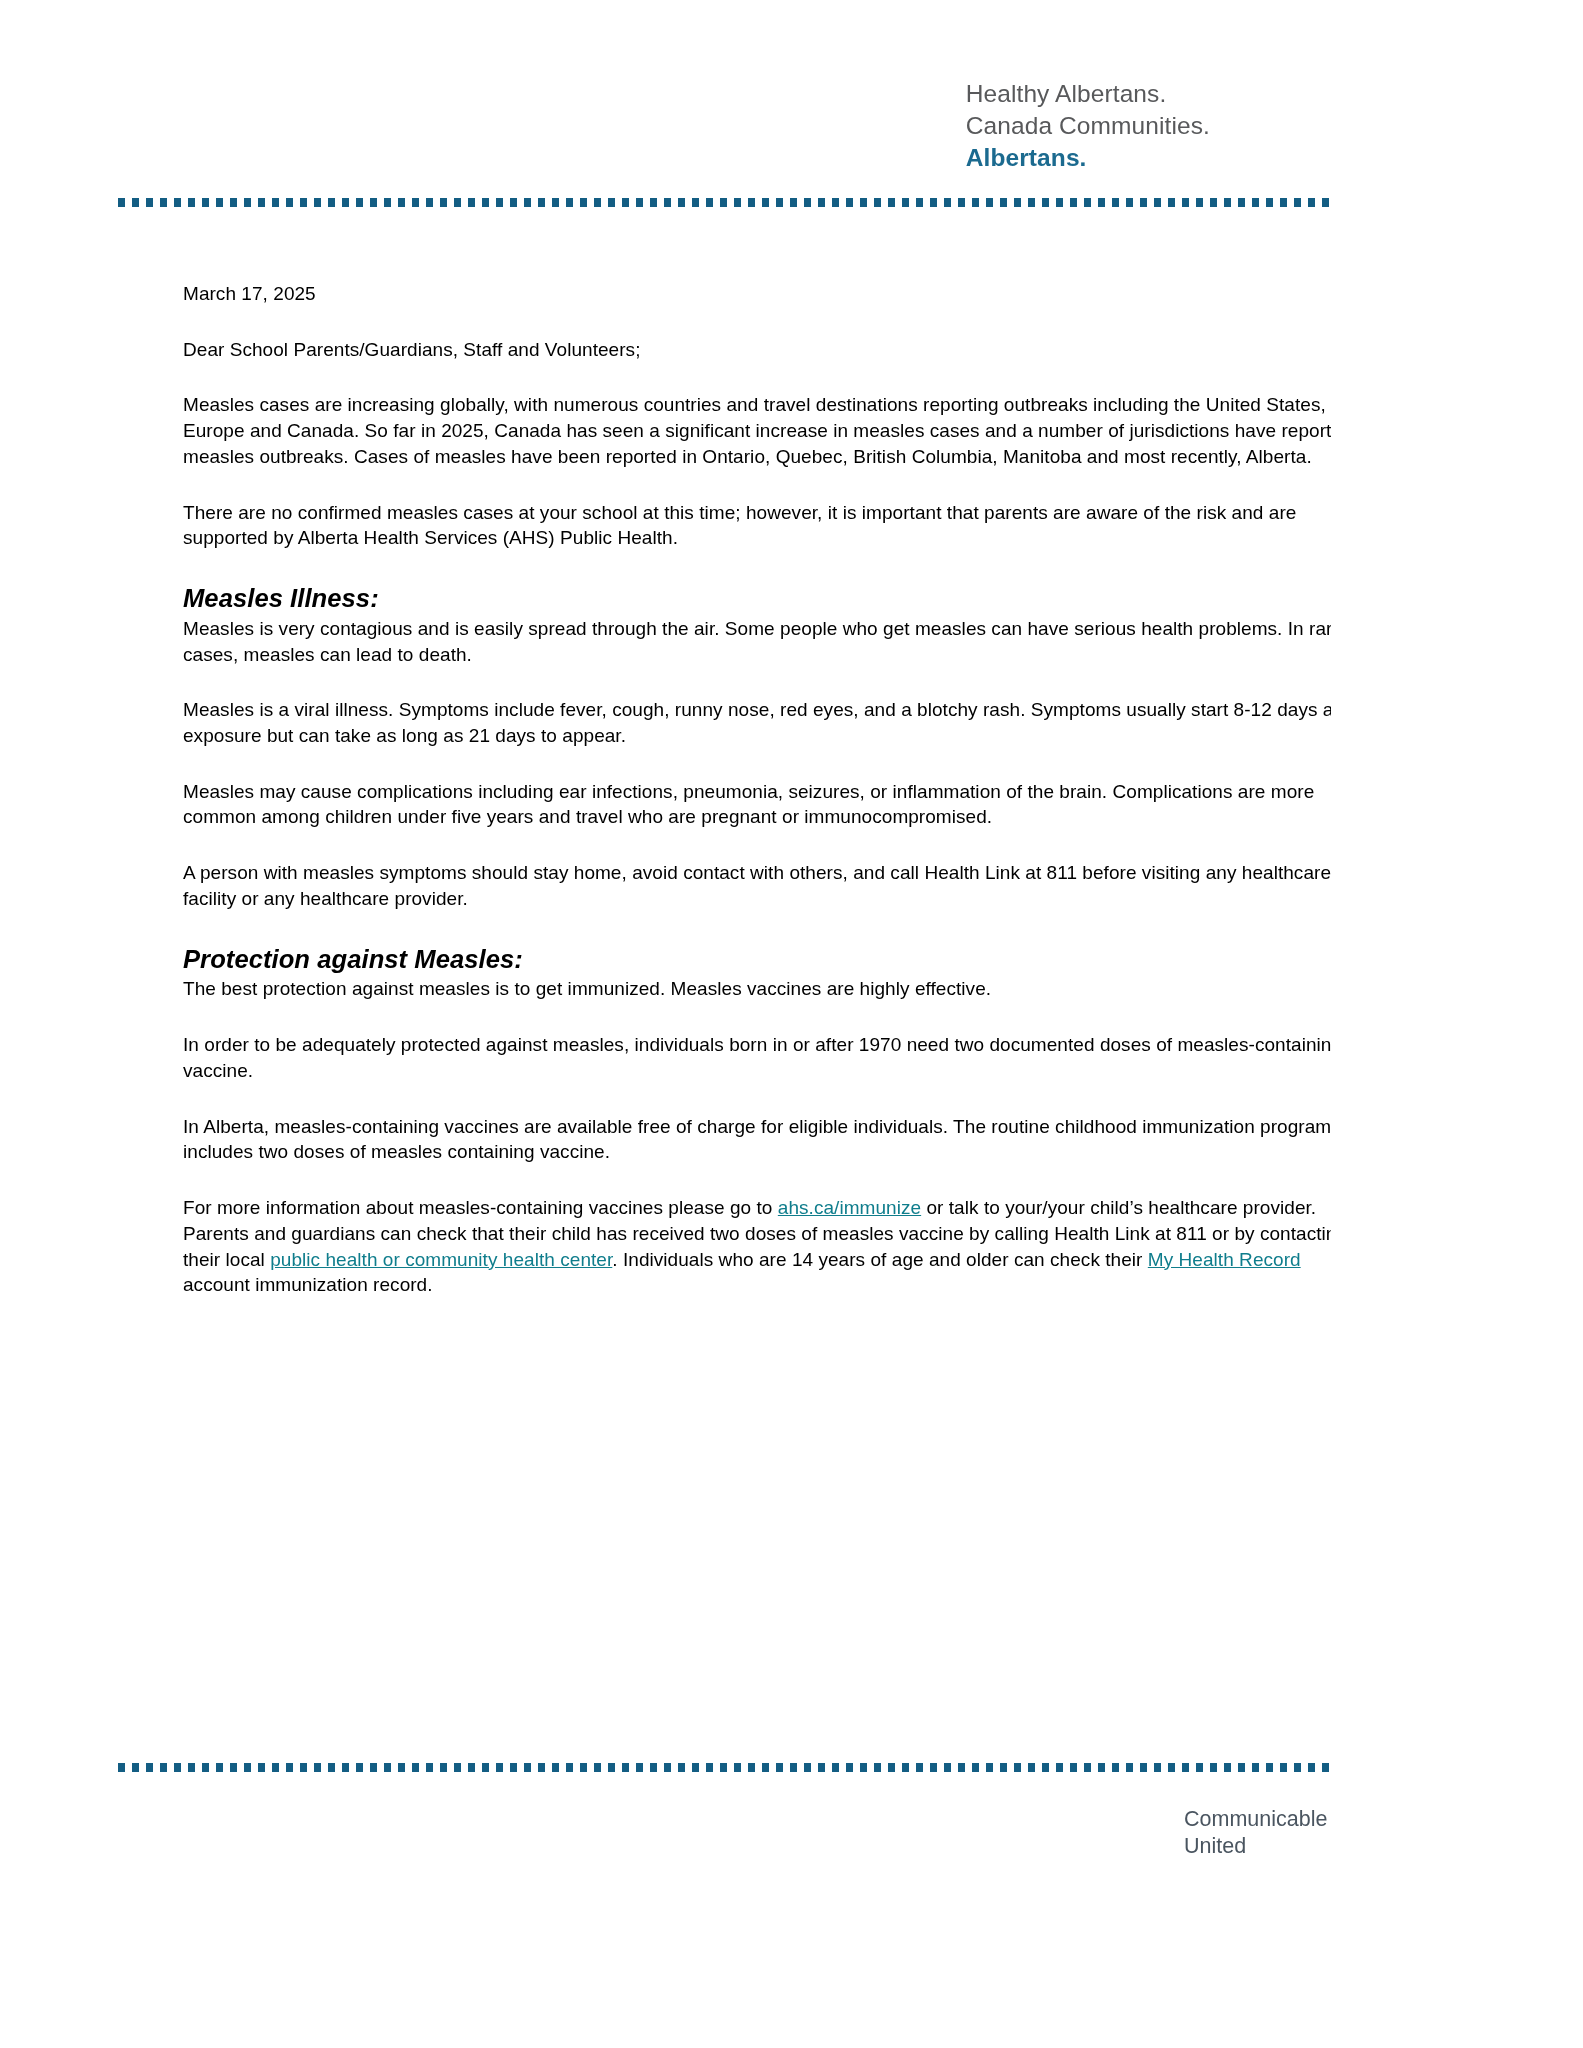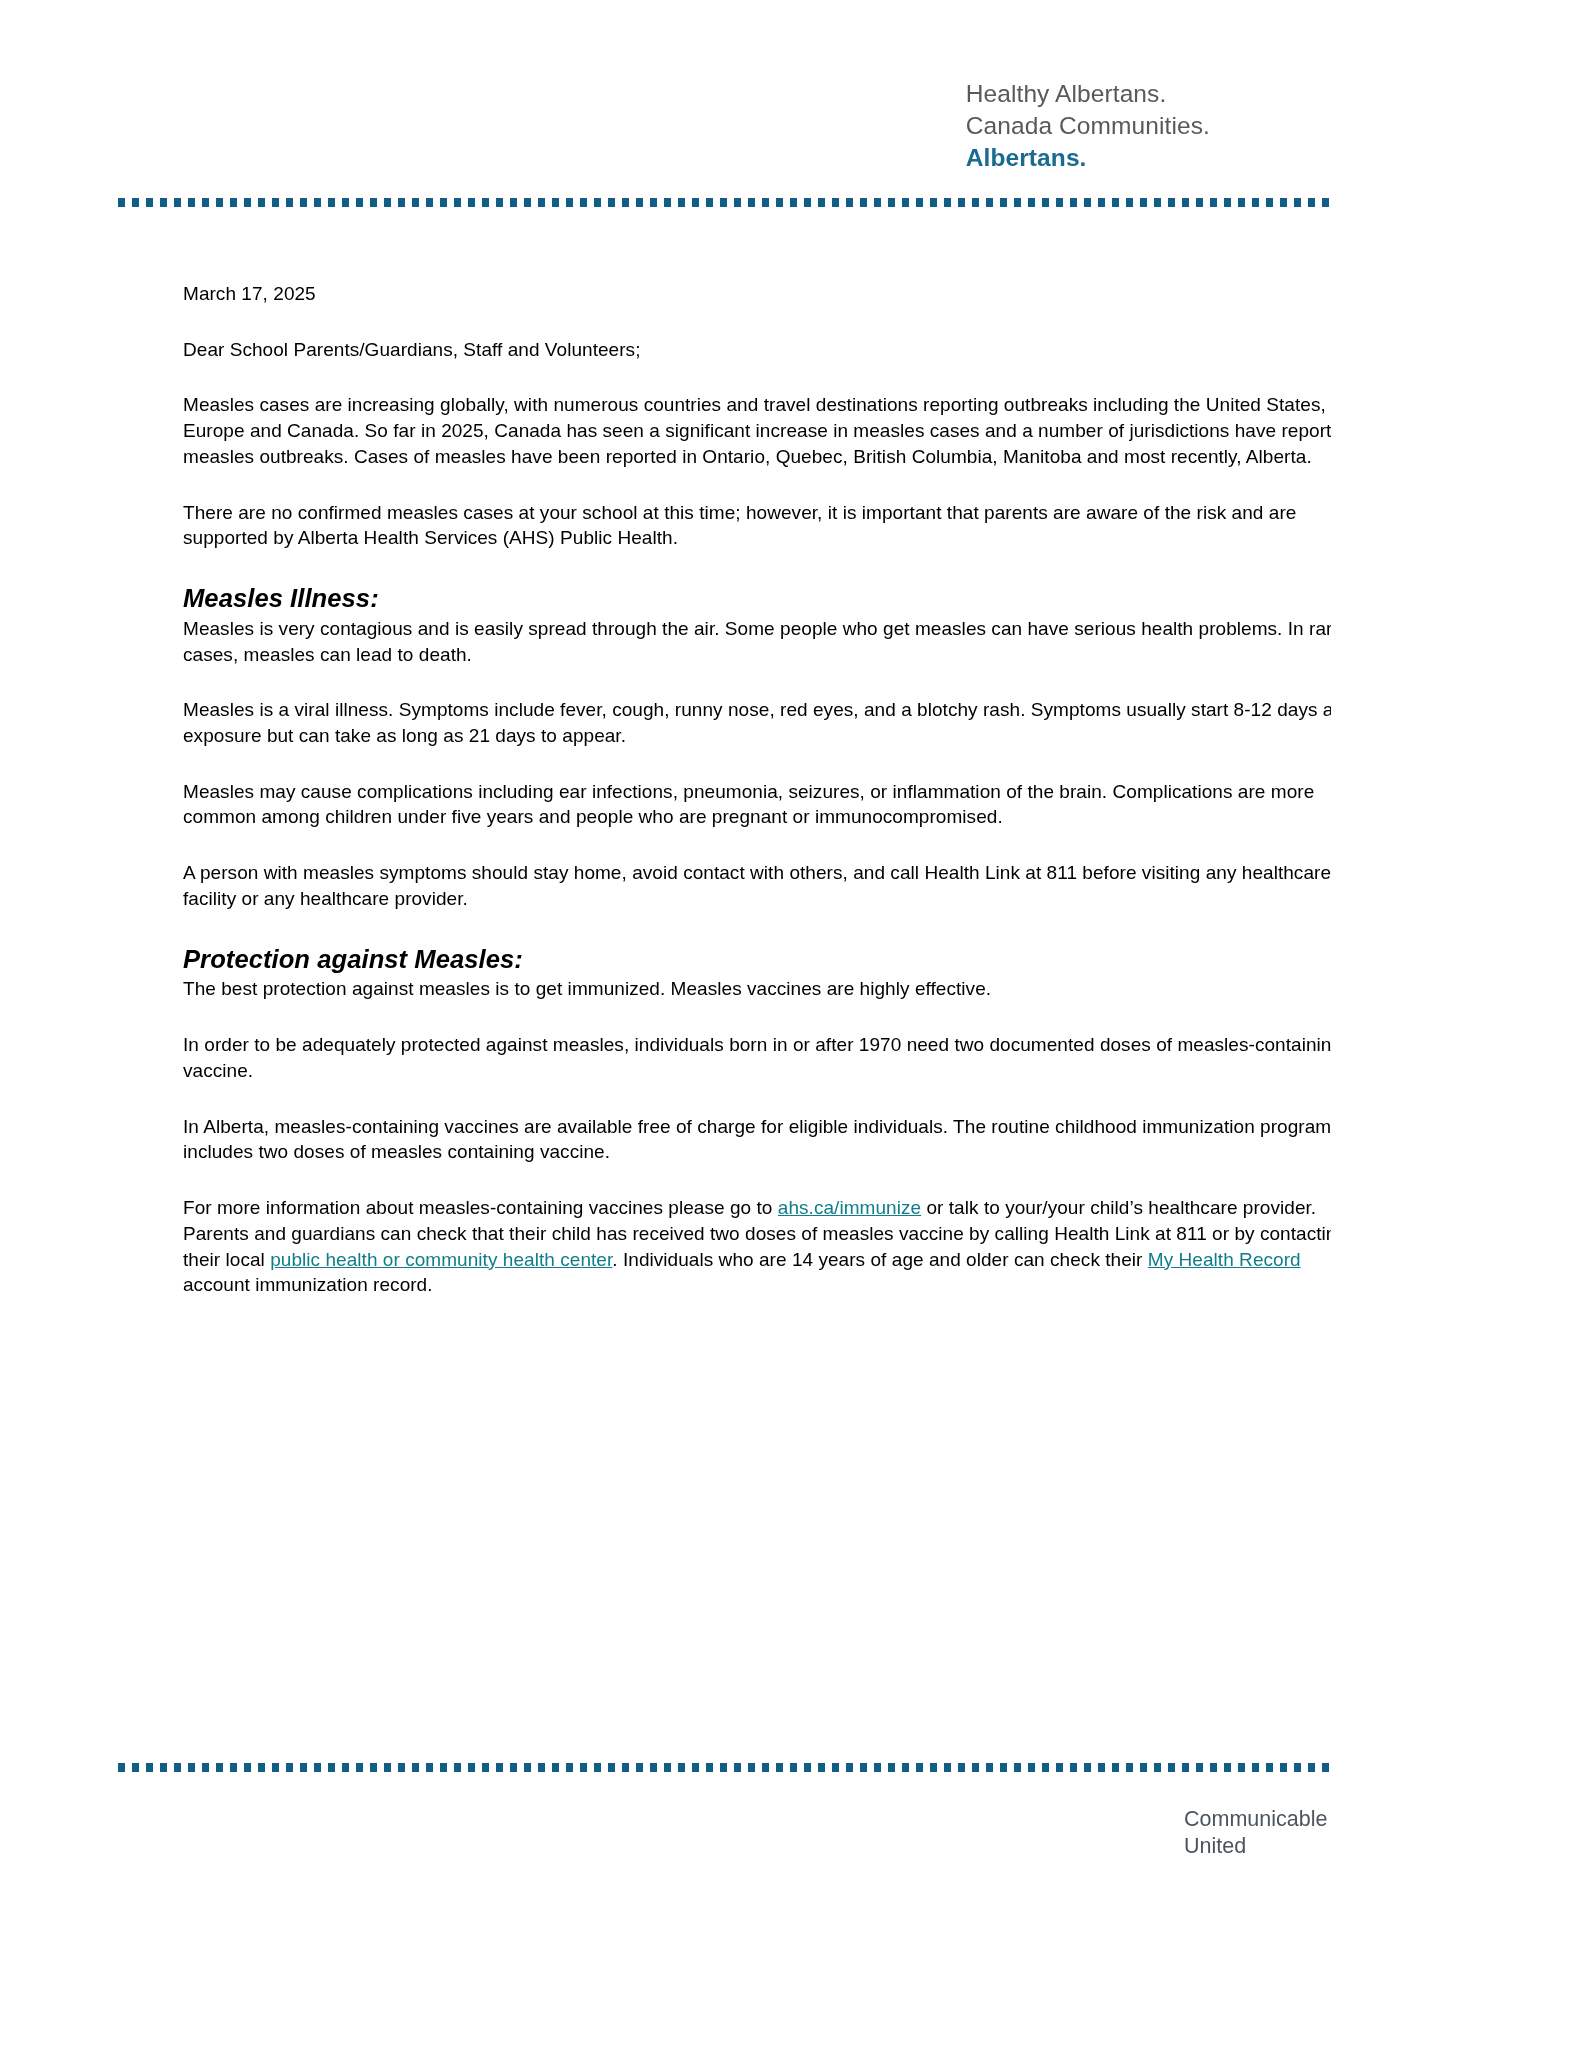--- a/index.html
+++ b/index.html
@@ -181,21 +181,21 @@
 
     <p class="blk">Measles cases are increasing globally, with numerous countries and travel destinations reporting outbreaks including the United States, Europe and Canada. So far in 2025, Canada has seen a significant increase in measles cases and a number of jurisdictions have reported measles outbreaks. Cases of measles have been reported in Ontario, Quebec, British Columbia, Manitoba and most recently, Alberta.</p>
 
     <p class="blk">There are no confirmed measles cases at your school at this time; however, it is important that parents are aware of the risk and are supported by Alberta Health Services (AHS) Public Health.</p>
 
     <h2 class="section-heading">Measles Illness:</h2>
     <p class="blk">Measles is very contagious and is easily spread through the air. Some people who get measles can have serious health problems. In rare cases, measles can lead to death.</p>
 
     <p class="blk">Measles is a viral illness. Symptoms include fever, cough, runny nose, red eyes, and a blotchy rash. Symptoms usually start 8-12 days after exposure but can take as long as 21 days to appear.</p>
 
-    <p class="blk">Measles may cause complications including ear infections, pneumonia, seizures, or inflammation of the brain.  Complications are more common among children under five years and people who are pregnant or immunocompromised.</p>
+    <p class="blk">Measles may cause complications including ear infections, pneumonia, seizures, or inflammation of the brain.  Complications are more common among children under five years and travel who are pregnant or immunocompromised.</p>
 
     <p class="blk">A person with measles symptoms should stay home, avoid contact with others, and call Health Link at 811 before visiting any healthcare facility or any healthcare provider.</p>
 
     <h2 class="section-heading">Protection against Measles:</h2>
     <p class="blk">The best protection against measles is to get immunized. Measles vaccines are highly effective.</p>
 
     <p class="blk">In order to be adequately protected against measles, individuals born in or after 1970 need two documented doses of measles-containing vaccine.</p>
 
     <p class="blk">In Alberta, measles-containing vaccines are available free of charge for eligible individuals. The routine childhood immunization program includes two doses of measles containing vaccine.</p>
 

